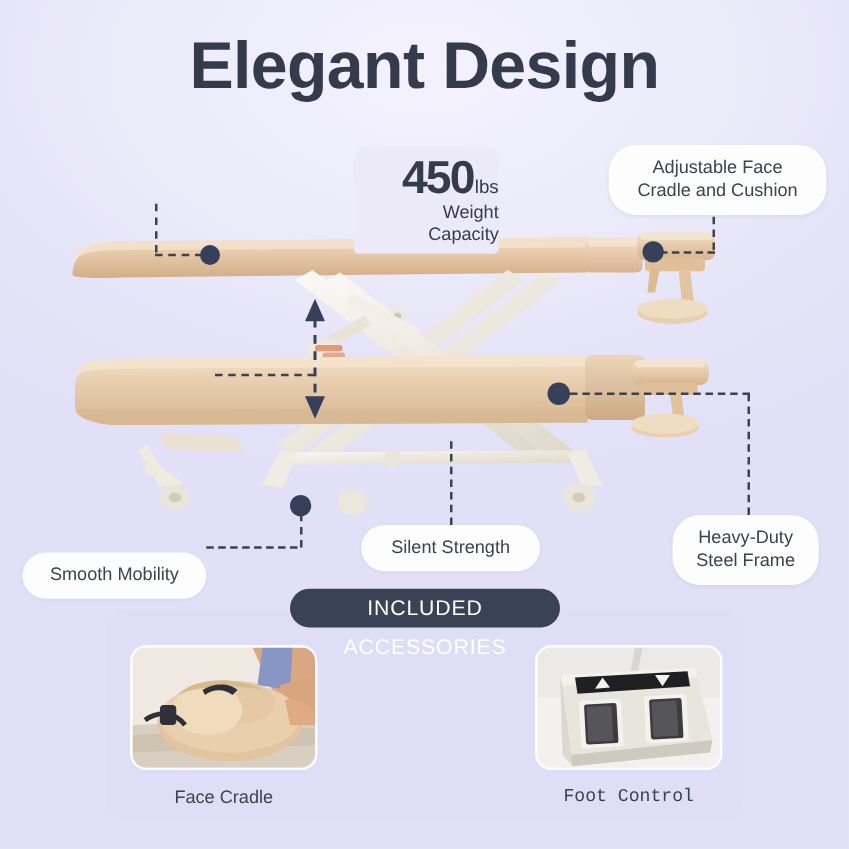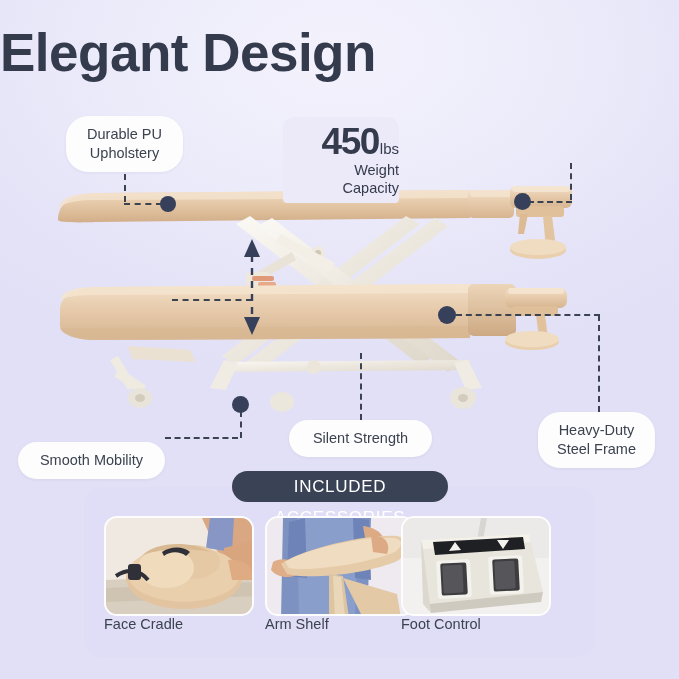--- a/index.html
+++ b/index.html
@@ -24,20 +24,21 @@
       linear-gradient(160deg, #e7e5f8 0%, #e4e2f7 55%, #e3e1f6 100%);
     overflow: hidden;
   }
 
   
   #title {
     position: absolute;
     left: 0;
     top: 24px;
     width: 679px;
+    text-align: center;
     font-size: 53px;
     font-weight: bold;
     letter-spacing: -0.5px;
     color: #343b4d;
     line-height: 1.1;
   }
 
   
   .callout {
     position: absolute;
@@ -142,33 +143,34 @@
     color: #ffffff;
     font-size: 17px;
     letter-spacing: 0.7px;
     text-align: center;
     line-height: 31px;
     box-sizing: border-box;
   }
   .acc-item { position: absolute; top: 516px; width: 150px; }
   #acc-1 { left: 104px; }
   #acc-2 { left: 265px; }
-  #acc-3 { left: 401px; }
+  #acc-3 { left: 428px; font-family: Liberation Mono, monospace; }
   .acc-thumb {
     width: 150px;
     height: 100px;
     border-radius: 13px;
     overflow: hidden;
     position: relative;
     background: #f2f0ec;
     border: 2px solid #fdfdfd;
     box-sizing: border-box;
   }
   .acc-caption {
-    text-align: left;
+    margin-top: 14px;
+    text-align: center;
     font-size: 14.5px;
     color: #3b4250;
   }
 </style>
 </head>
 <body>
 
 <div id="page">
 
   <div id="title">Elegant Design</div>
@@ -288,23 +290,23 @@
   <div class="leader-h" style="left:165px; top:437px; width:73px;"></div>
   <div class="dot" style="left:232px; top:396px; width:17px; height:17px;"></div>
   <div class="leader-v" style="left:240px; top:411px; height:27px;"></div>
 
   <div class="leader-v" style="left:360px; top:353px; height:67px;"></div>
 
   <div class="leader-v" style="left:598px; top:315px; height:97px;"></div>
   <div class="leader-h" style="left:456px; top:314px; width:144px;"></div>
   <div class="dot" style="left:438px; top:306px; width:18px; height:18px;"></div>
 
-  <div class="callout" id="callout-upholstery">Durable PU
-Upholstery</div>
-
+
+  <div class="callout" id="callout-cradle">Adjustable Face
+Cradle and Cushion</div>
 
 
   <div class="callout" id="callout-mobility">Smooth Mobility</div>
 
   <div class="callout" id="callout-silent">Silent Strength</div>
 
   <div class="callout" id="callout-frame">Heavy-Duty
 Steel Frame</div>
 
   <div id="weight-badge">
@@ -341,46 +343,20 @@
 
         <path d="M10 58 C22 50, 34 52, 42 62" stroke="#2f3038" stroke-width="4" fill="none"></path>
         <rect x="22" y="46" width="13" height="16" rx="3" fill="#2f3038"></rect>
 
         <path d="M122 42 C136 40, 148 48, 148 62 L126 62 Z" fill="#dfab83"></path>
       </svg>
     </div>
     <div class="acc-caption">Face Cradle</div>
   </div>
 
-  <div class="acc-item" id="acc-2">
-    <div class="acc-thumb">
-      <svg viewBox="0 0 150 100" width="150" height="100">
-        <rect width="150" height="100" fill="#eeeaf0"></rect>
-
-        <path d="M16 0 L104 0 L100 100 L14 100 Z" fill="#7e92c2"></path>
-        <path d="M30 0 L92 0 L88 96 L32 96 Z" fill="#8a9ecb"></path>
-        <path d="M22 4 L38 0 L40 60 L20 58 Z" fill="#6e84b8"></path>
-        <path d="M86 0 L102 2 L104 62 L88 60 Z" fill="#6e84b8"></path>
-
-        <path d="M96 8 C116 10, 124 26, 120 44 L102 42 Z" fill="#dcab85"></path>
-
-        <path d="M6 44 C16 38, 30 42, 34 54 C26 62, 10 60, 4 52 Z" fill="#dfae88"></path>
-
-        <path d="M14 46 C30 34, 92 16, 130 18 C140 20, 142 32, 132 42 C104 56, 40 62, 20 56 Z" fill="#e6cba8"></path>
-        <path d="M18 44 C34 33, 92 18, 128 20 C136 22, 136 28, 128 34 C100 46, 40 54, 22 50 Z" fill="#f0dcc1"></path>
-
-        <path d="M62 56 L76 58 L82 100 L62 100 Z" fill="#dec5a2"></path>
-        <path d="M66 58 L74 59 L78 100 L68 100 Z" fill="#ead7b9"></path>
-        <path d="M76 60 L130 76 L134 100 L96 100 Z" fill="#e3c9a6"></path>
-
-        <path d="M104 18 C118 16, 124 26, 120 36 L106 34 Z" fill="#dcab85"></path>
-      </svg>
-    </div>
-    <div class="acc-caption">Arm Shelf</div>
-  </div>
 
   <div class="acc-item" id="acc-3">
     <div class="acc-thumb">
       <svg viewBox="0 0 150 100" width="150" height="100">
         <rect width="150" height="100" fill="#f2f1ef"></rect>
         <rect x="0" y="0" width="150" height="40" fill="#eceae8"></rect>
 
         <path d="M78 0 L84 0 L80 22 L74 22 Z" fill="#d8d6d2"></path>
 
         <path d="M18 22 L126 16 L140 74 L26 86 Z" fill="#e8e5dd"></path>

